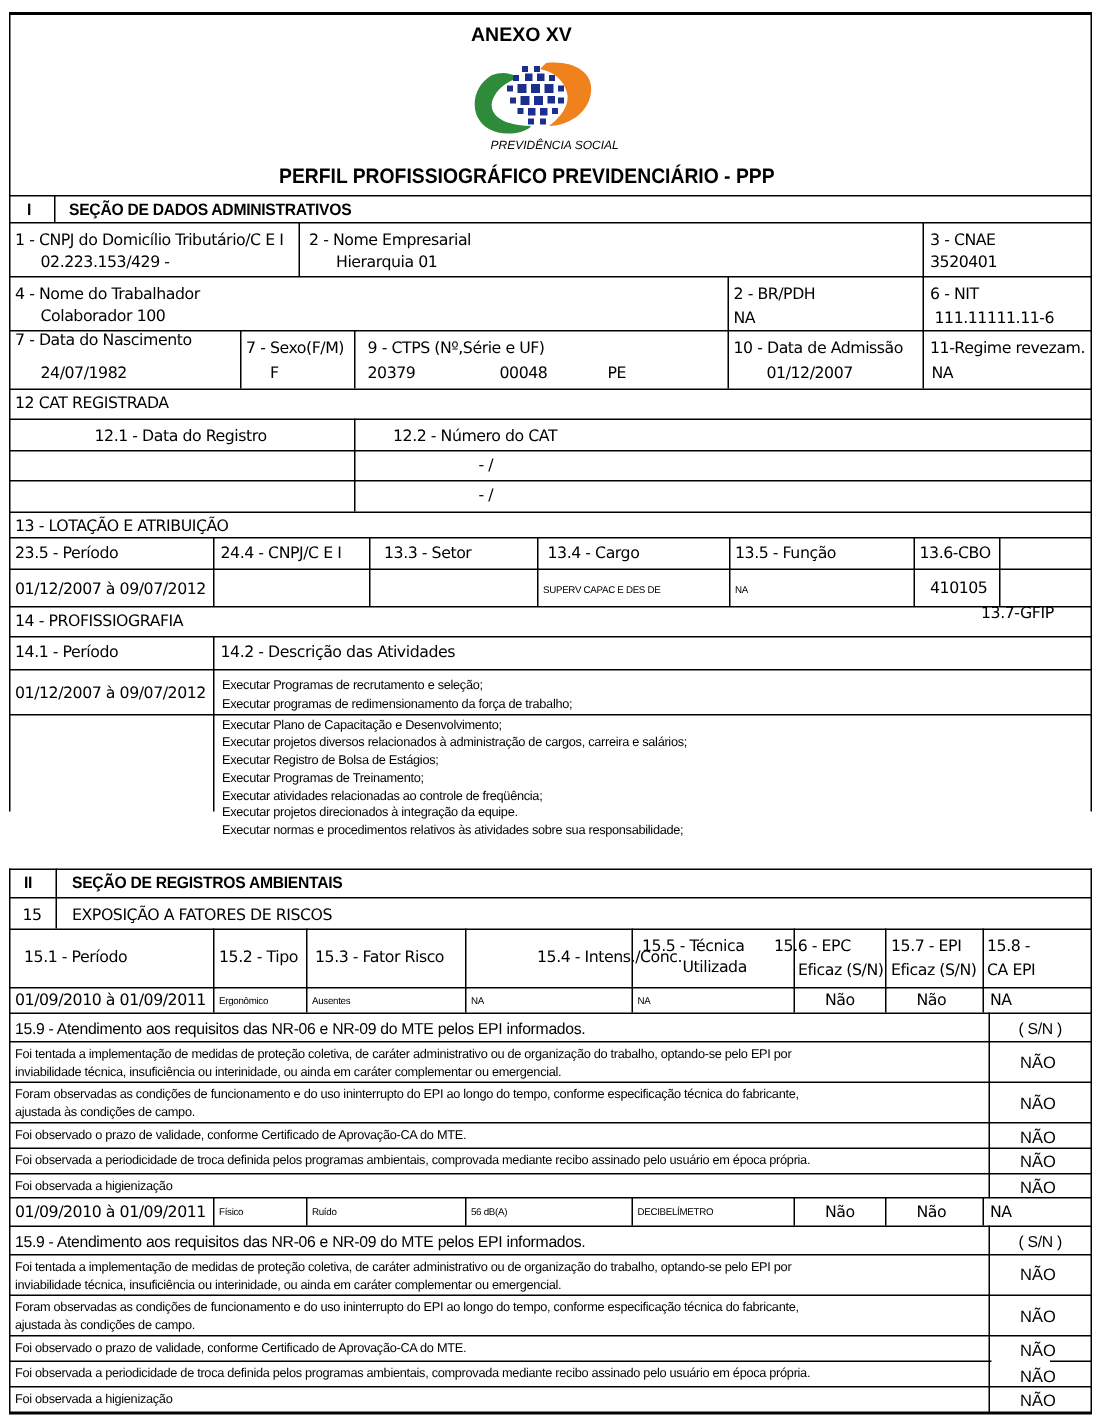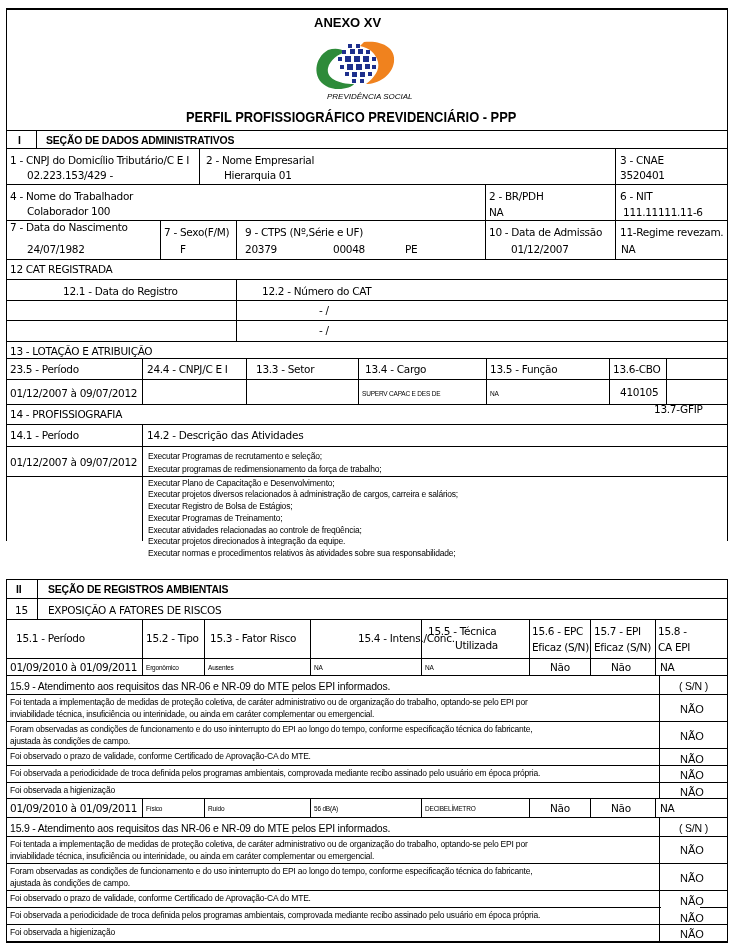--- a/index.html
+++ b/index.html
@@ -179,21 +179,21 @@
   <div class="vl" style="left:421px;top:619px;height:40px;"></div>
   <div class="vl" style="left:529px;top:619px;height:40px;"></div>
   <div class="vl" style="left:590px;top:619px;height:40px;"></div>
   <div class="vl" style="left:655px;top:619px;height:40px;"></div>
   <div class="t f11" style="left:16px;top:633px;">15.1 - Período</div>
   <div class="t f11" style="left:146px;top:633px;">15.2 - Tipo</div>
   <div class="t f11" style="left:210px;top:633px;">15.3 - Fator Risco</div>
   <div class="t f11" style="left:318px;top:633px;margin-left:40px;">15.4 - Intens./Conc.</div>
   <div class="t f11" style="left:428px;top:626px;">15.5 - Técnica</div>
   <div class="t f11" style="left:455px;top:640px;">Utilizada</div>
-  <div class="t f11" style="left:532px;top:626px;">15.6 - EPC</div>
+  <div class="t f11" style="left:516px;top:626px;">15.6 - EPC</div>
   <div class="t f11" style="left:532px;top:642px;">Eficaz (S/N)</div>
   <div class="t f11" style="left:594px;top:626px;">15.7 - EPI</div>
   <div class="t f11" style="left:594px;top:642px;">Eficaz (S/N)</div>
   <div class="t f11" style="left:658px;top:626px;">15.8 -</div>
   <div class="t f11" style="left:658px;top:642px;">CA EPI</div>
   <div class="hl" style="left:6px;top:658px;width:722px;"></div>
 
   <div class="vl" style="left:142px;top:658px;height:17px;"></div>
   <div class="vl" style="left:204px;top:658px;height:17px;"></div>
   <div class="vl" style="left:310px;top:658px;height:17px;"></div>

